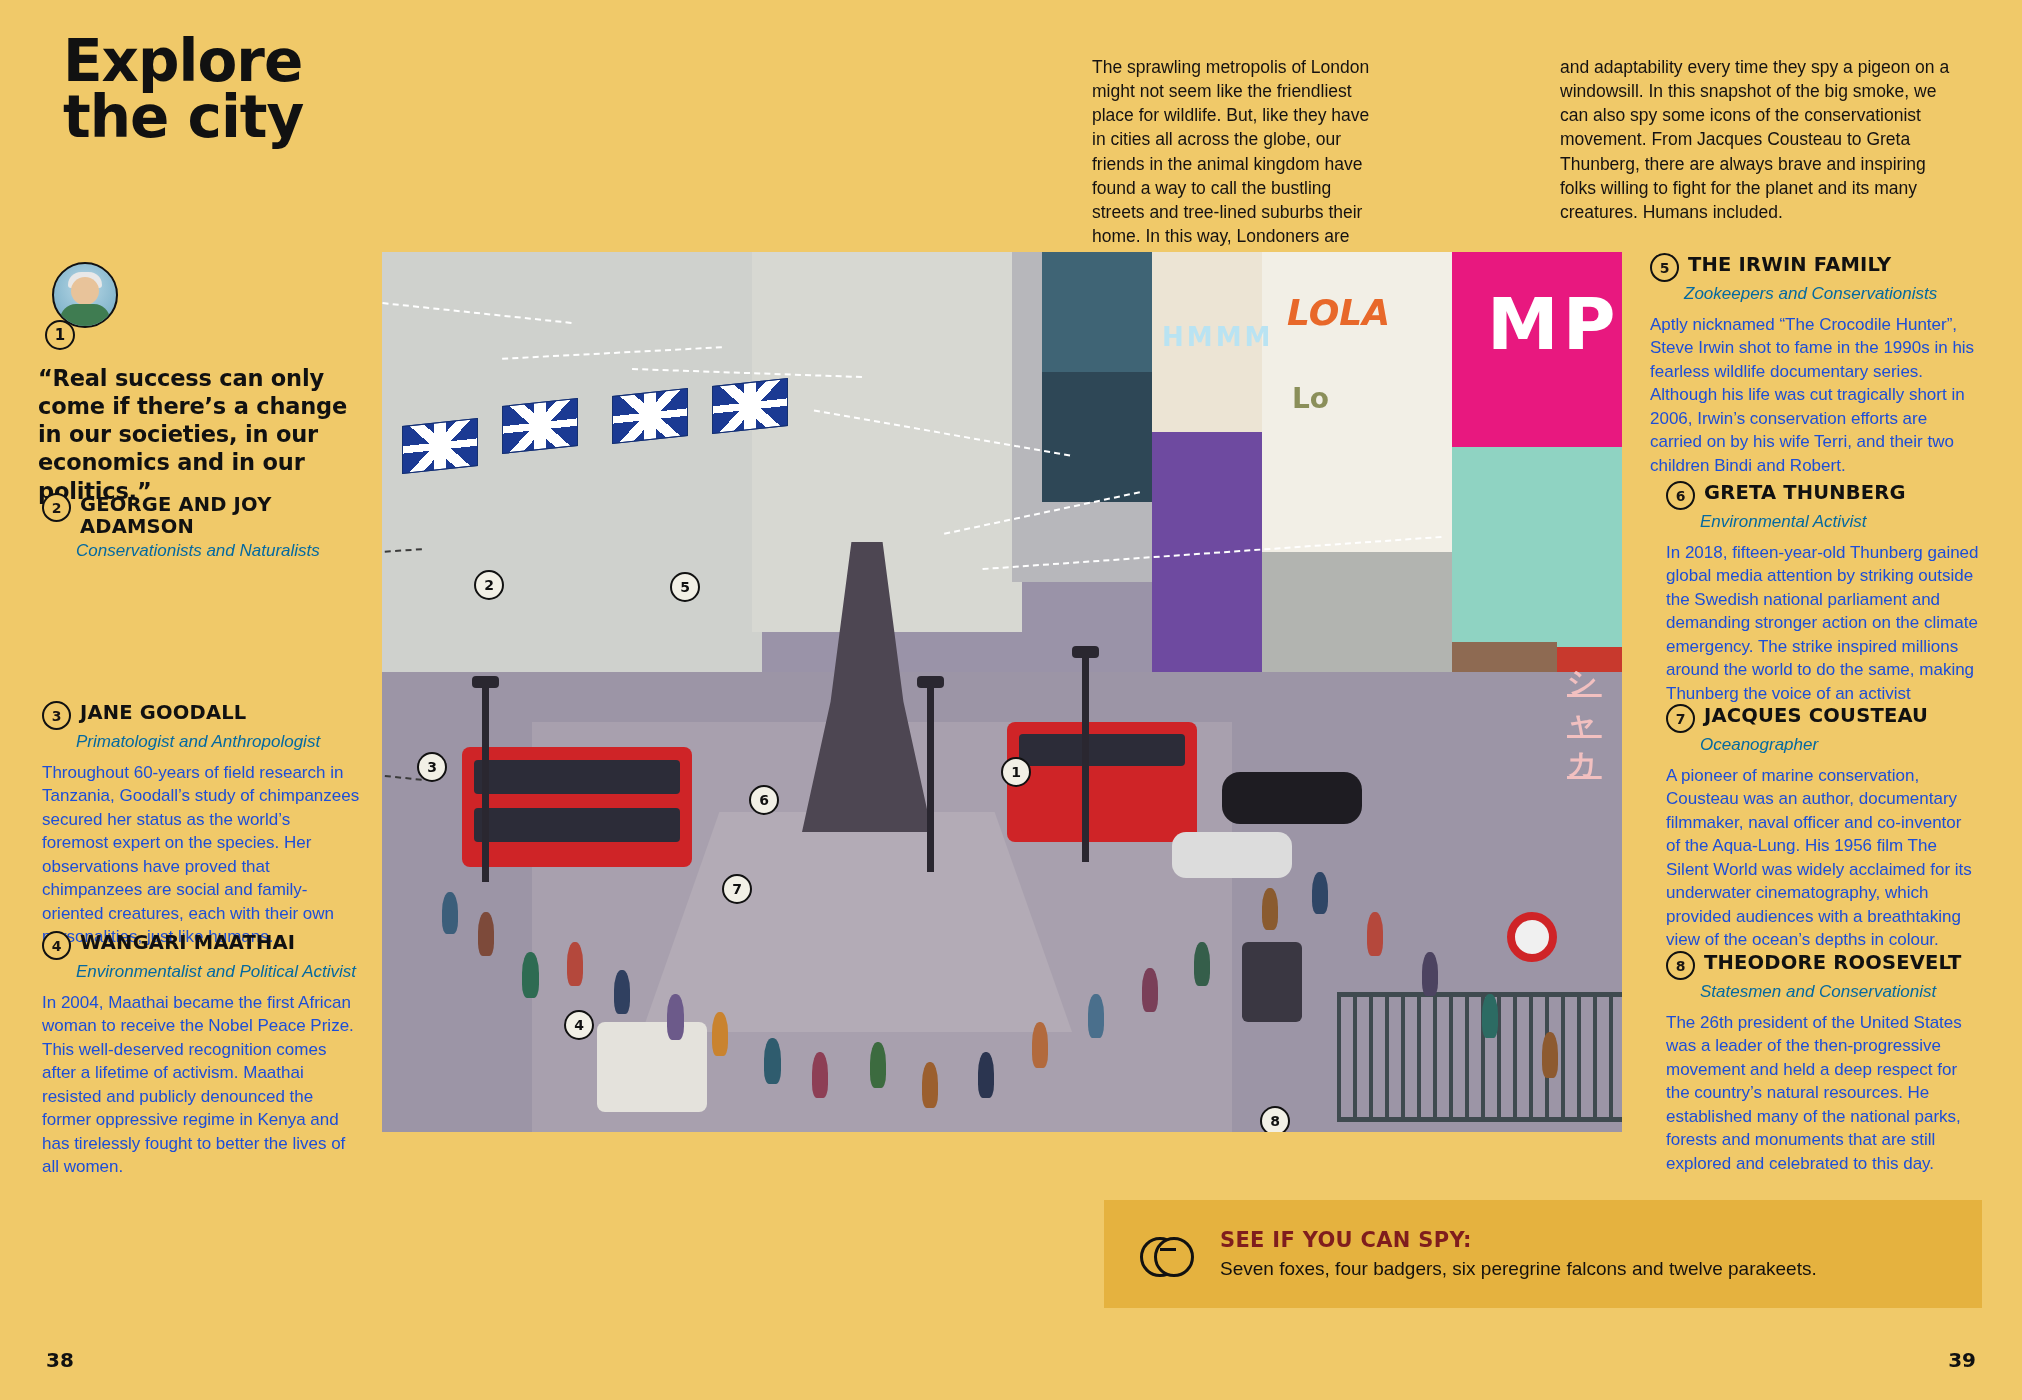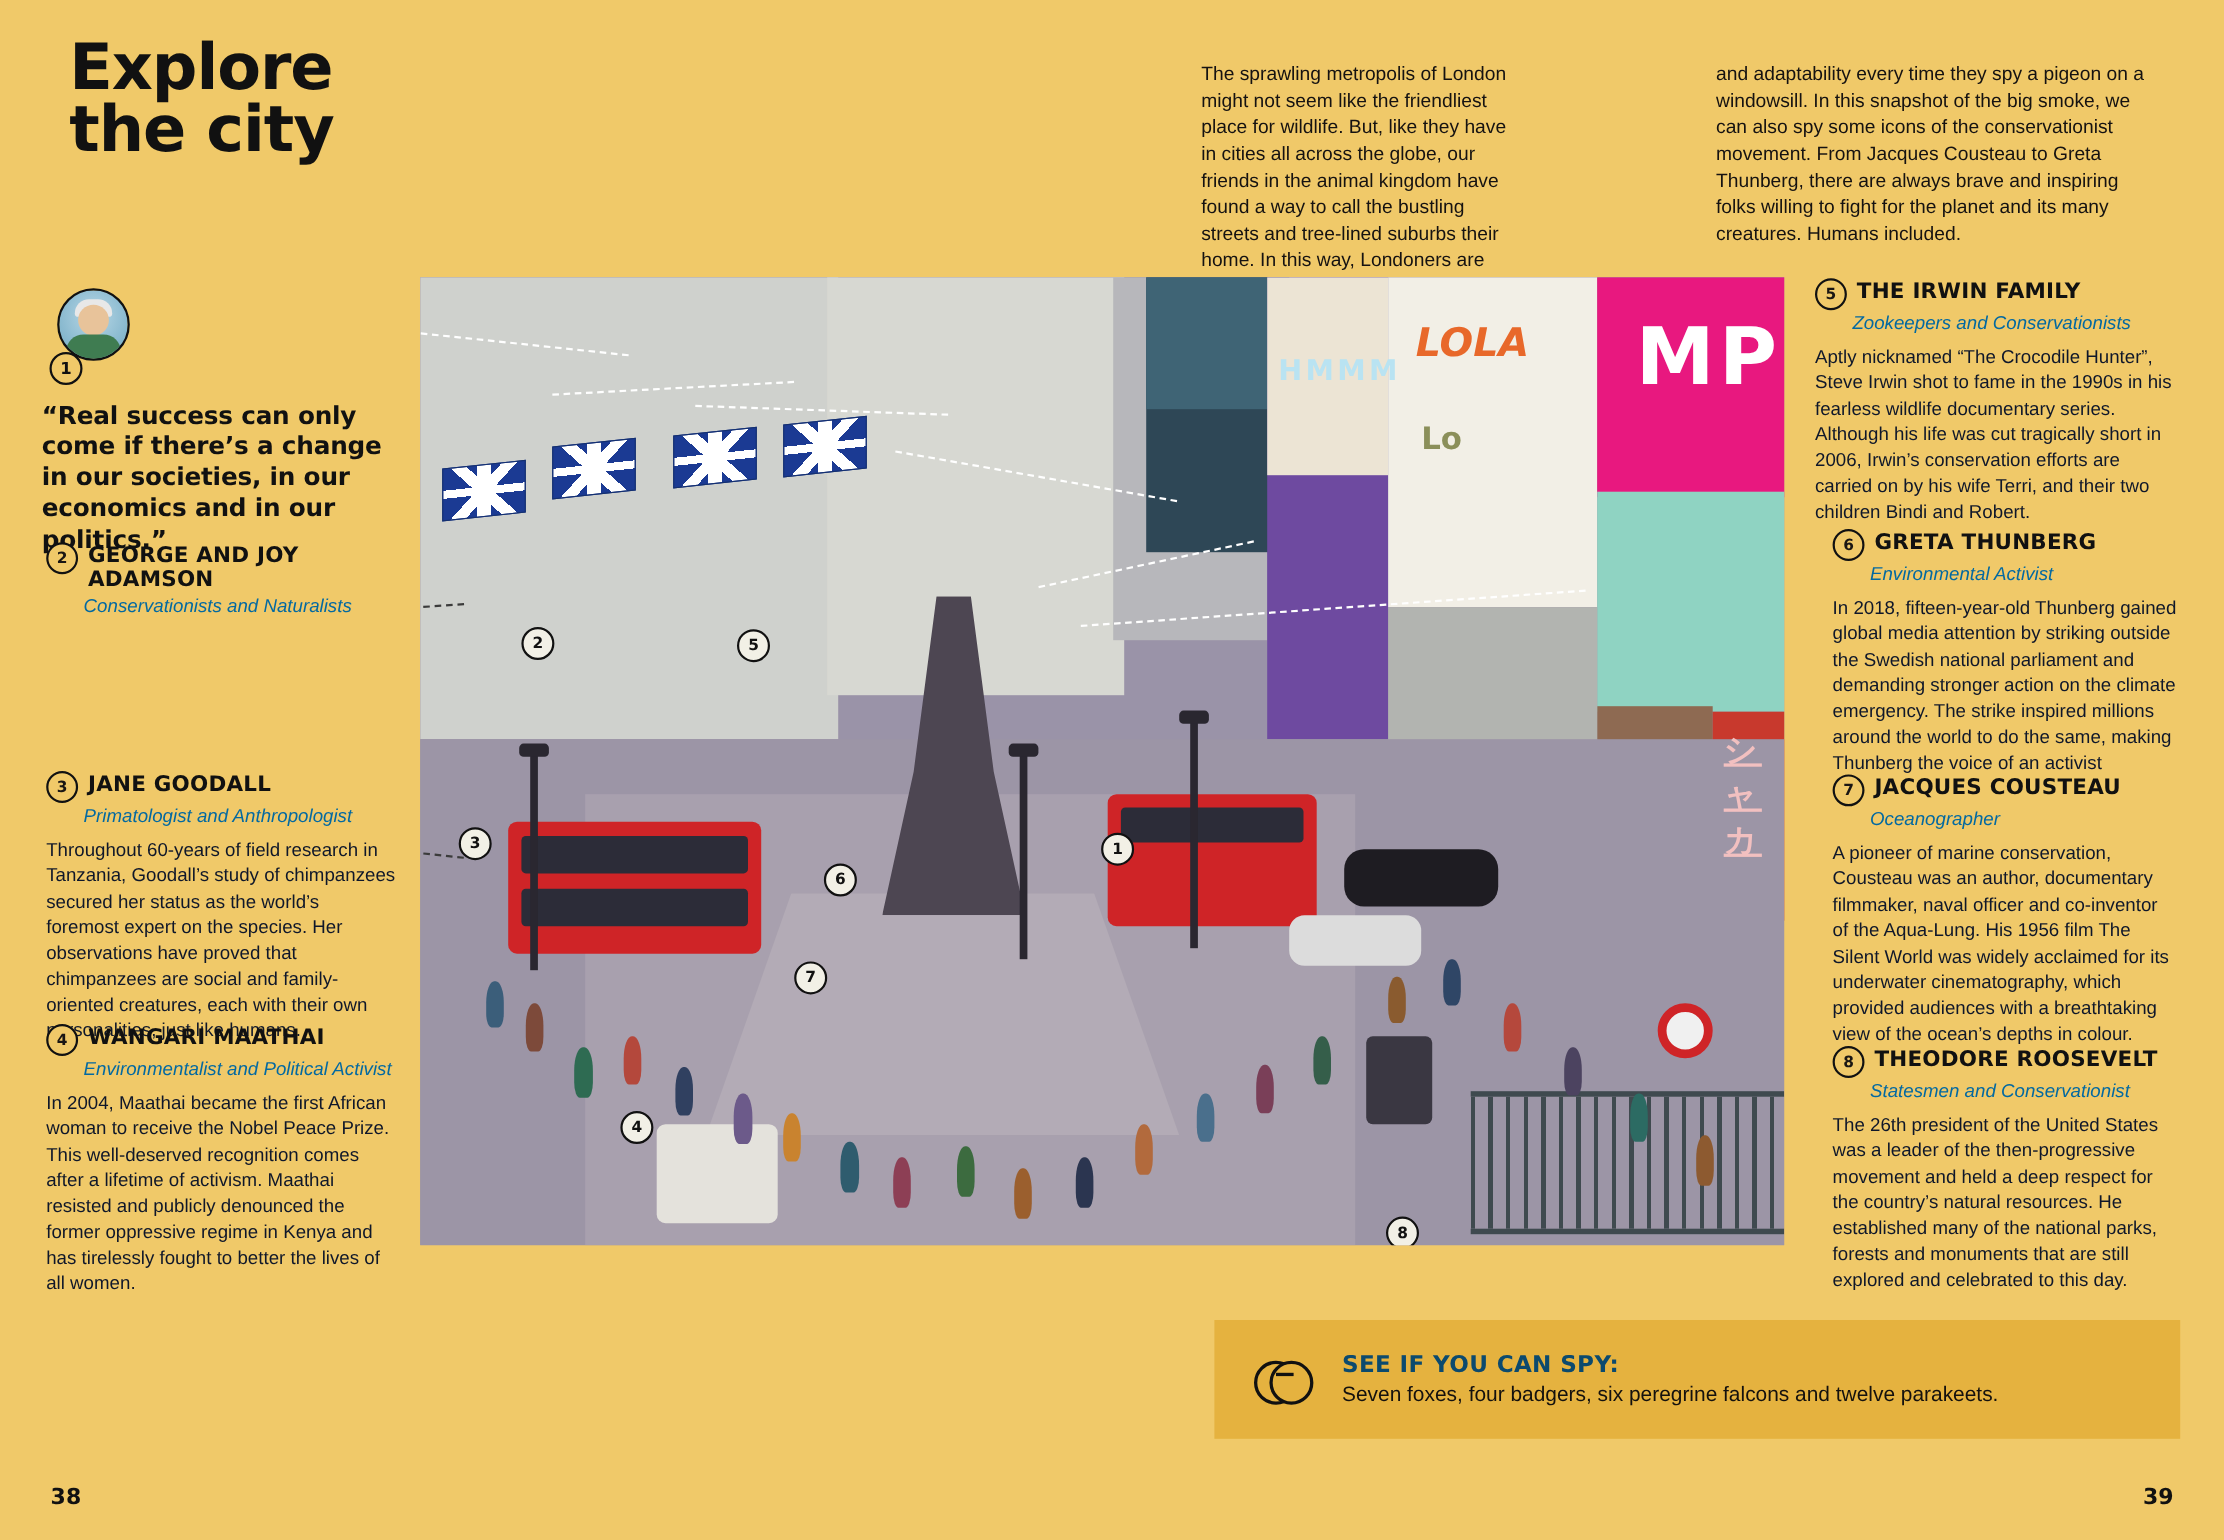--- a/index.html
+++ b/index.html
@@ -149,21 +149,21 @@
   .entry .role {
     font-style: italic;
     font-size: 17px;
     margin: 2px 0 0 34px;
     color: #0369a1;
   }
   .entry .body {
     font-size: 17px;
     line-height: 1.38;
     margin-top: 9px;
-    color: #0f172a;
+    color: #1d4ed8;
   }
 
   
   #entry-2 { left: 42px; top: 492px; }
   #entry-3 { left: 42px; top: 700px; }
   #entry-4 { left: 42px; top: 930px; }
 
   
   #entry-5 { left: 1650px; top: 252px; width: 330px; }
   #entry-6 { left: 1666px; top: 480px; width: 314px; }
@@ -438,21 +438,21 @@
     left: 20px; top: 11px;
     width: 16px; height: 9px;
     border-top: 3px solid #111;
   }
   #spy-text .t1 {
     font-family: "DejaVu Sans", sans-serif;
     font-weight: 700;
     font-size: 21px;
     text-transform: uppercase;
     letter-spacing: 0.3px;
-    color: #0c4a6e;
+    color: #7f1d1d;
   }
   #spy-text .t2 {
     font-size: 19px;
     margin-top: 6px;
     color: #14110e;
   }
 
   
   .folio {
     position: absolute;

